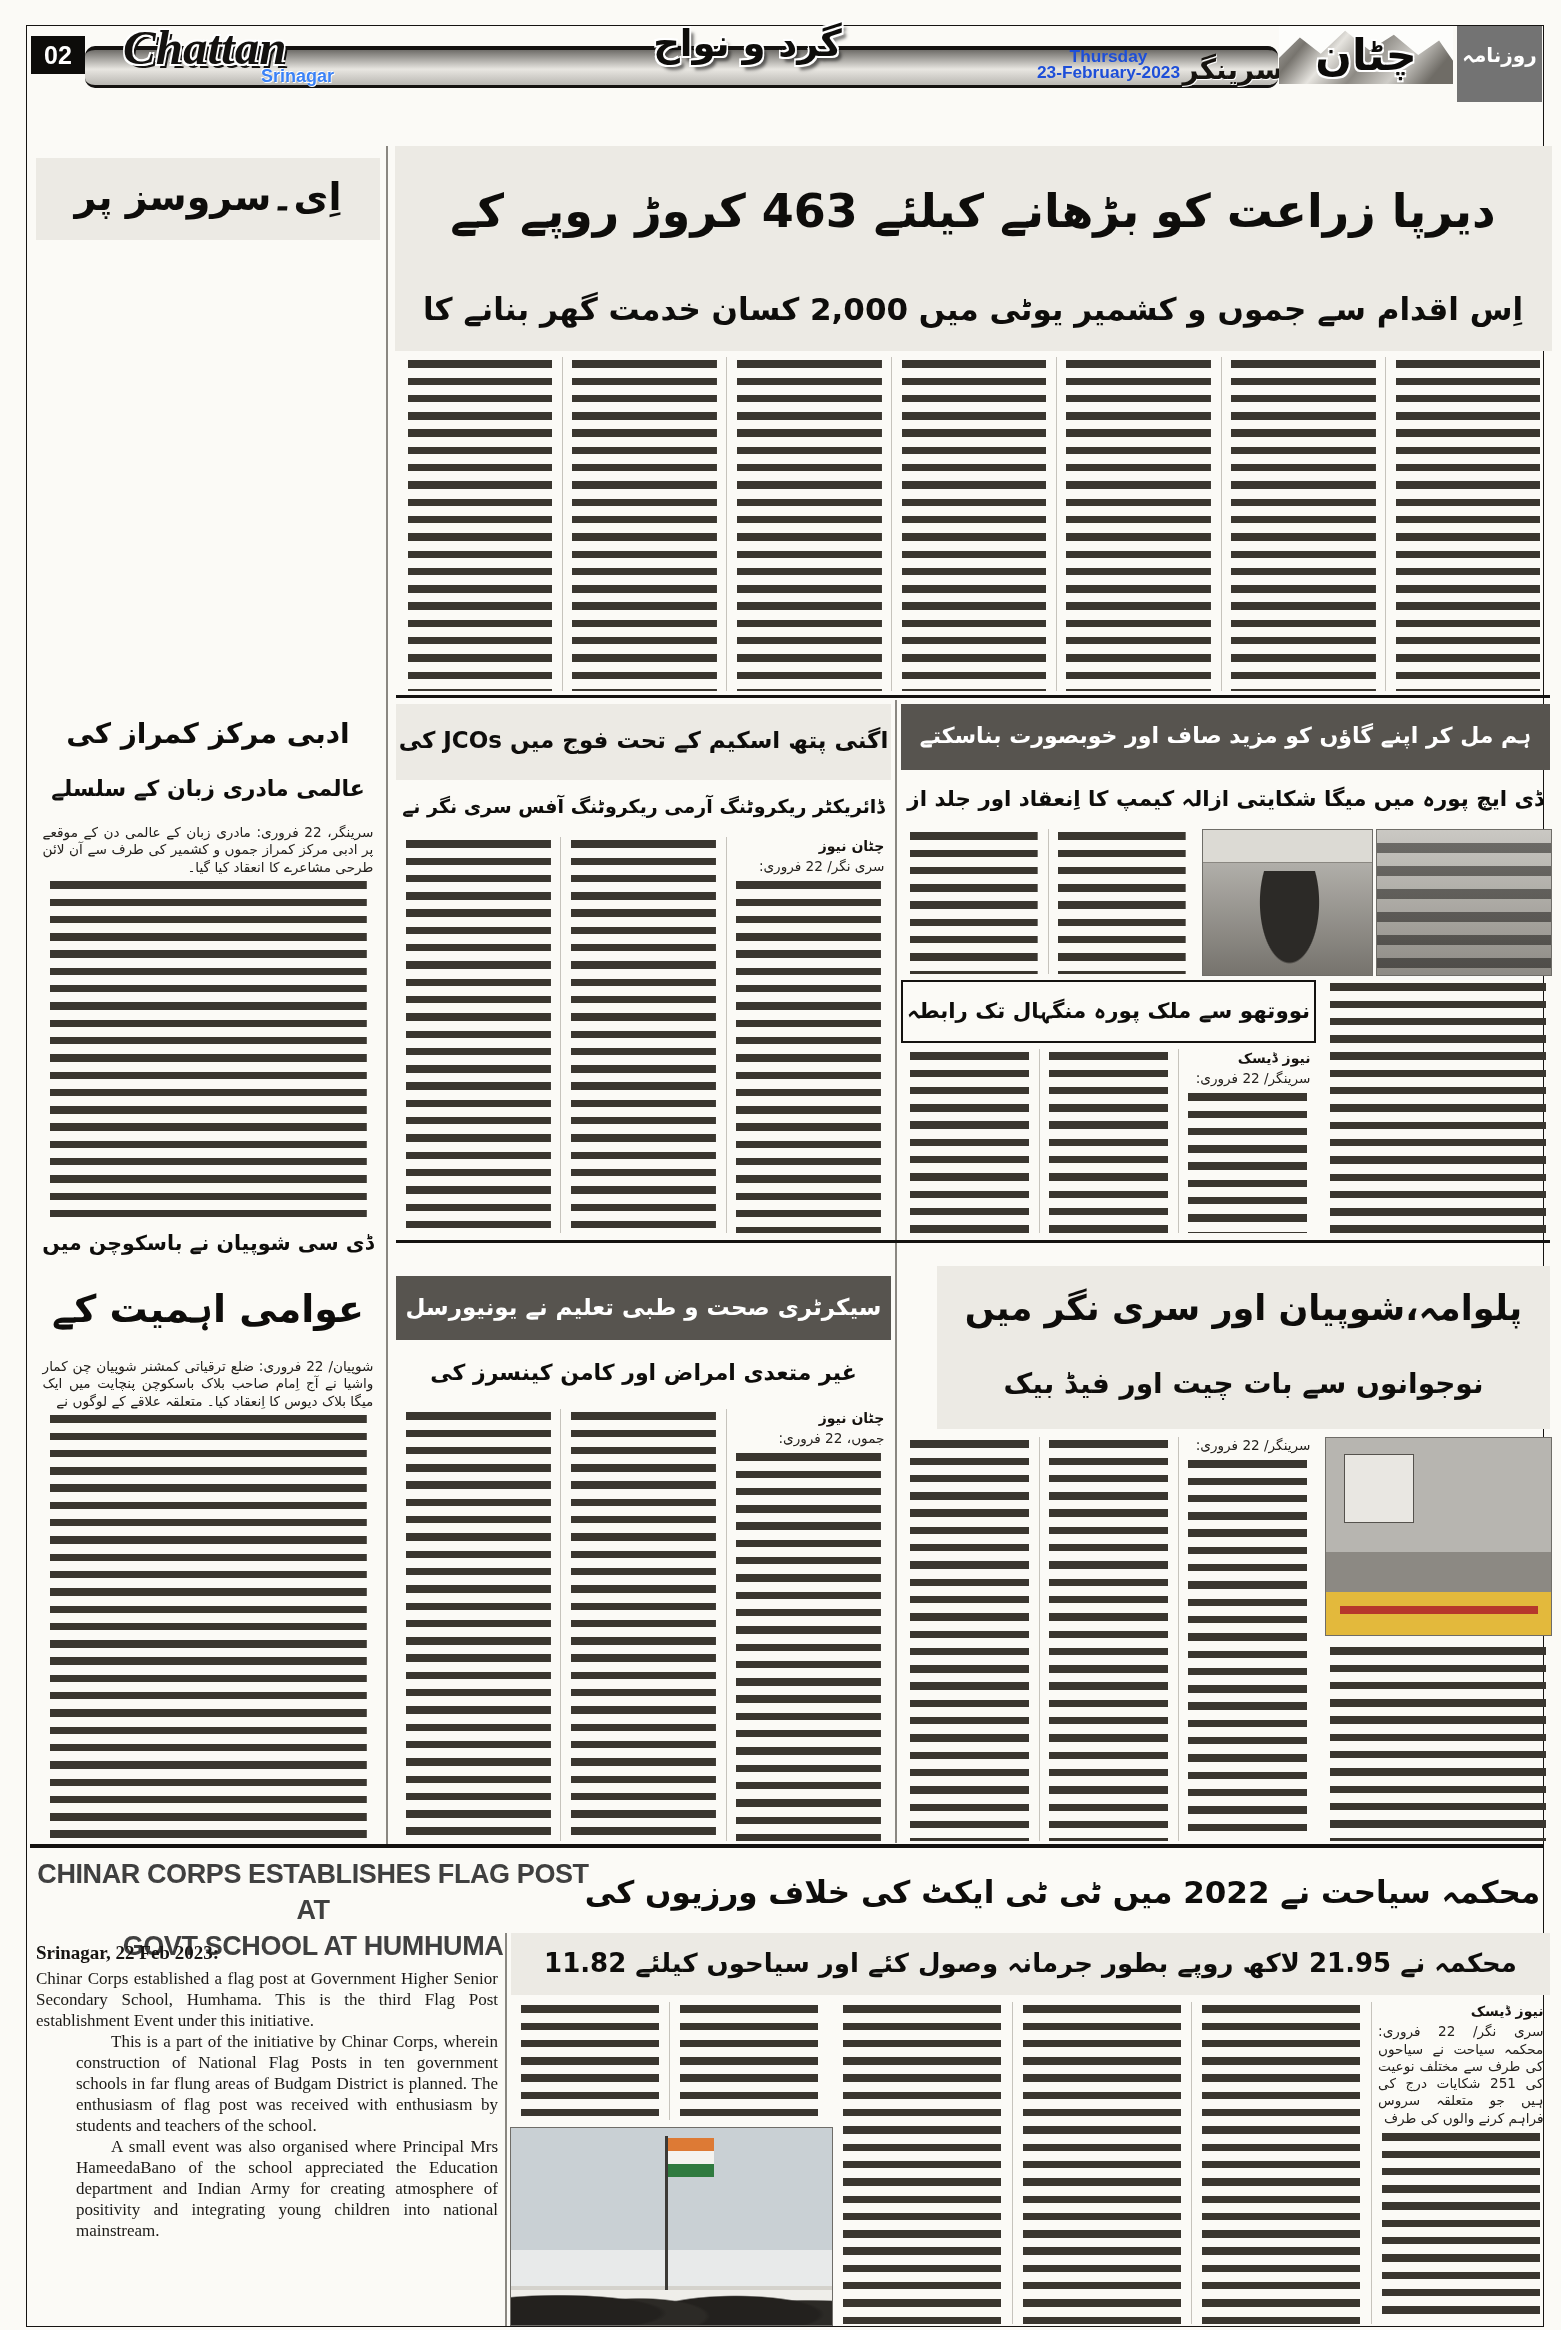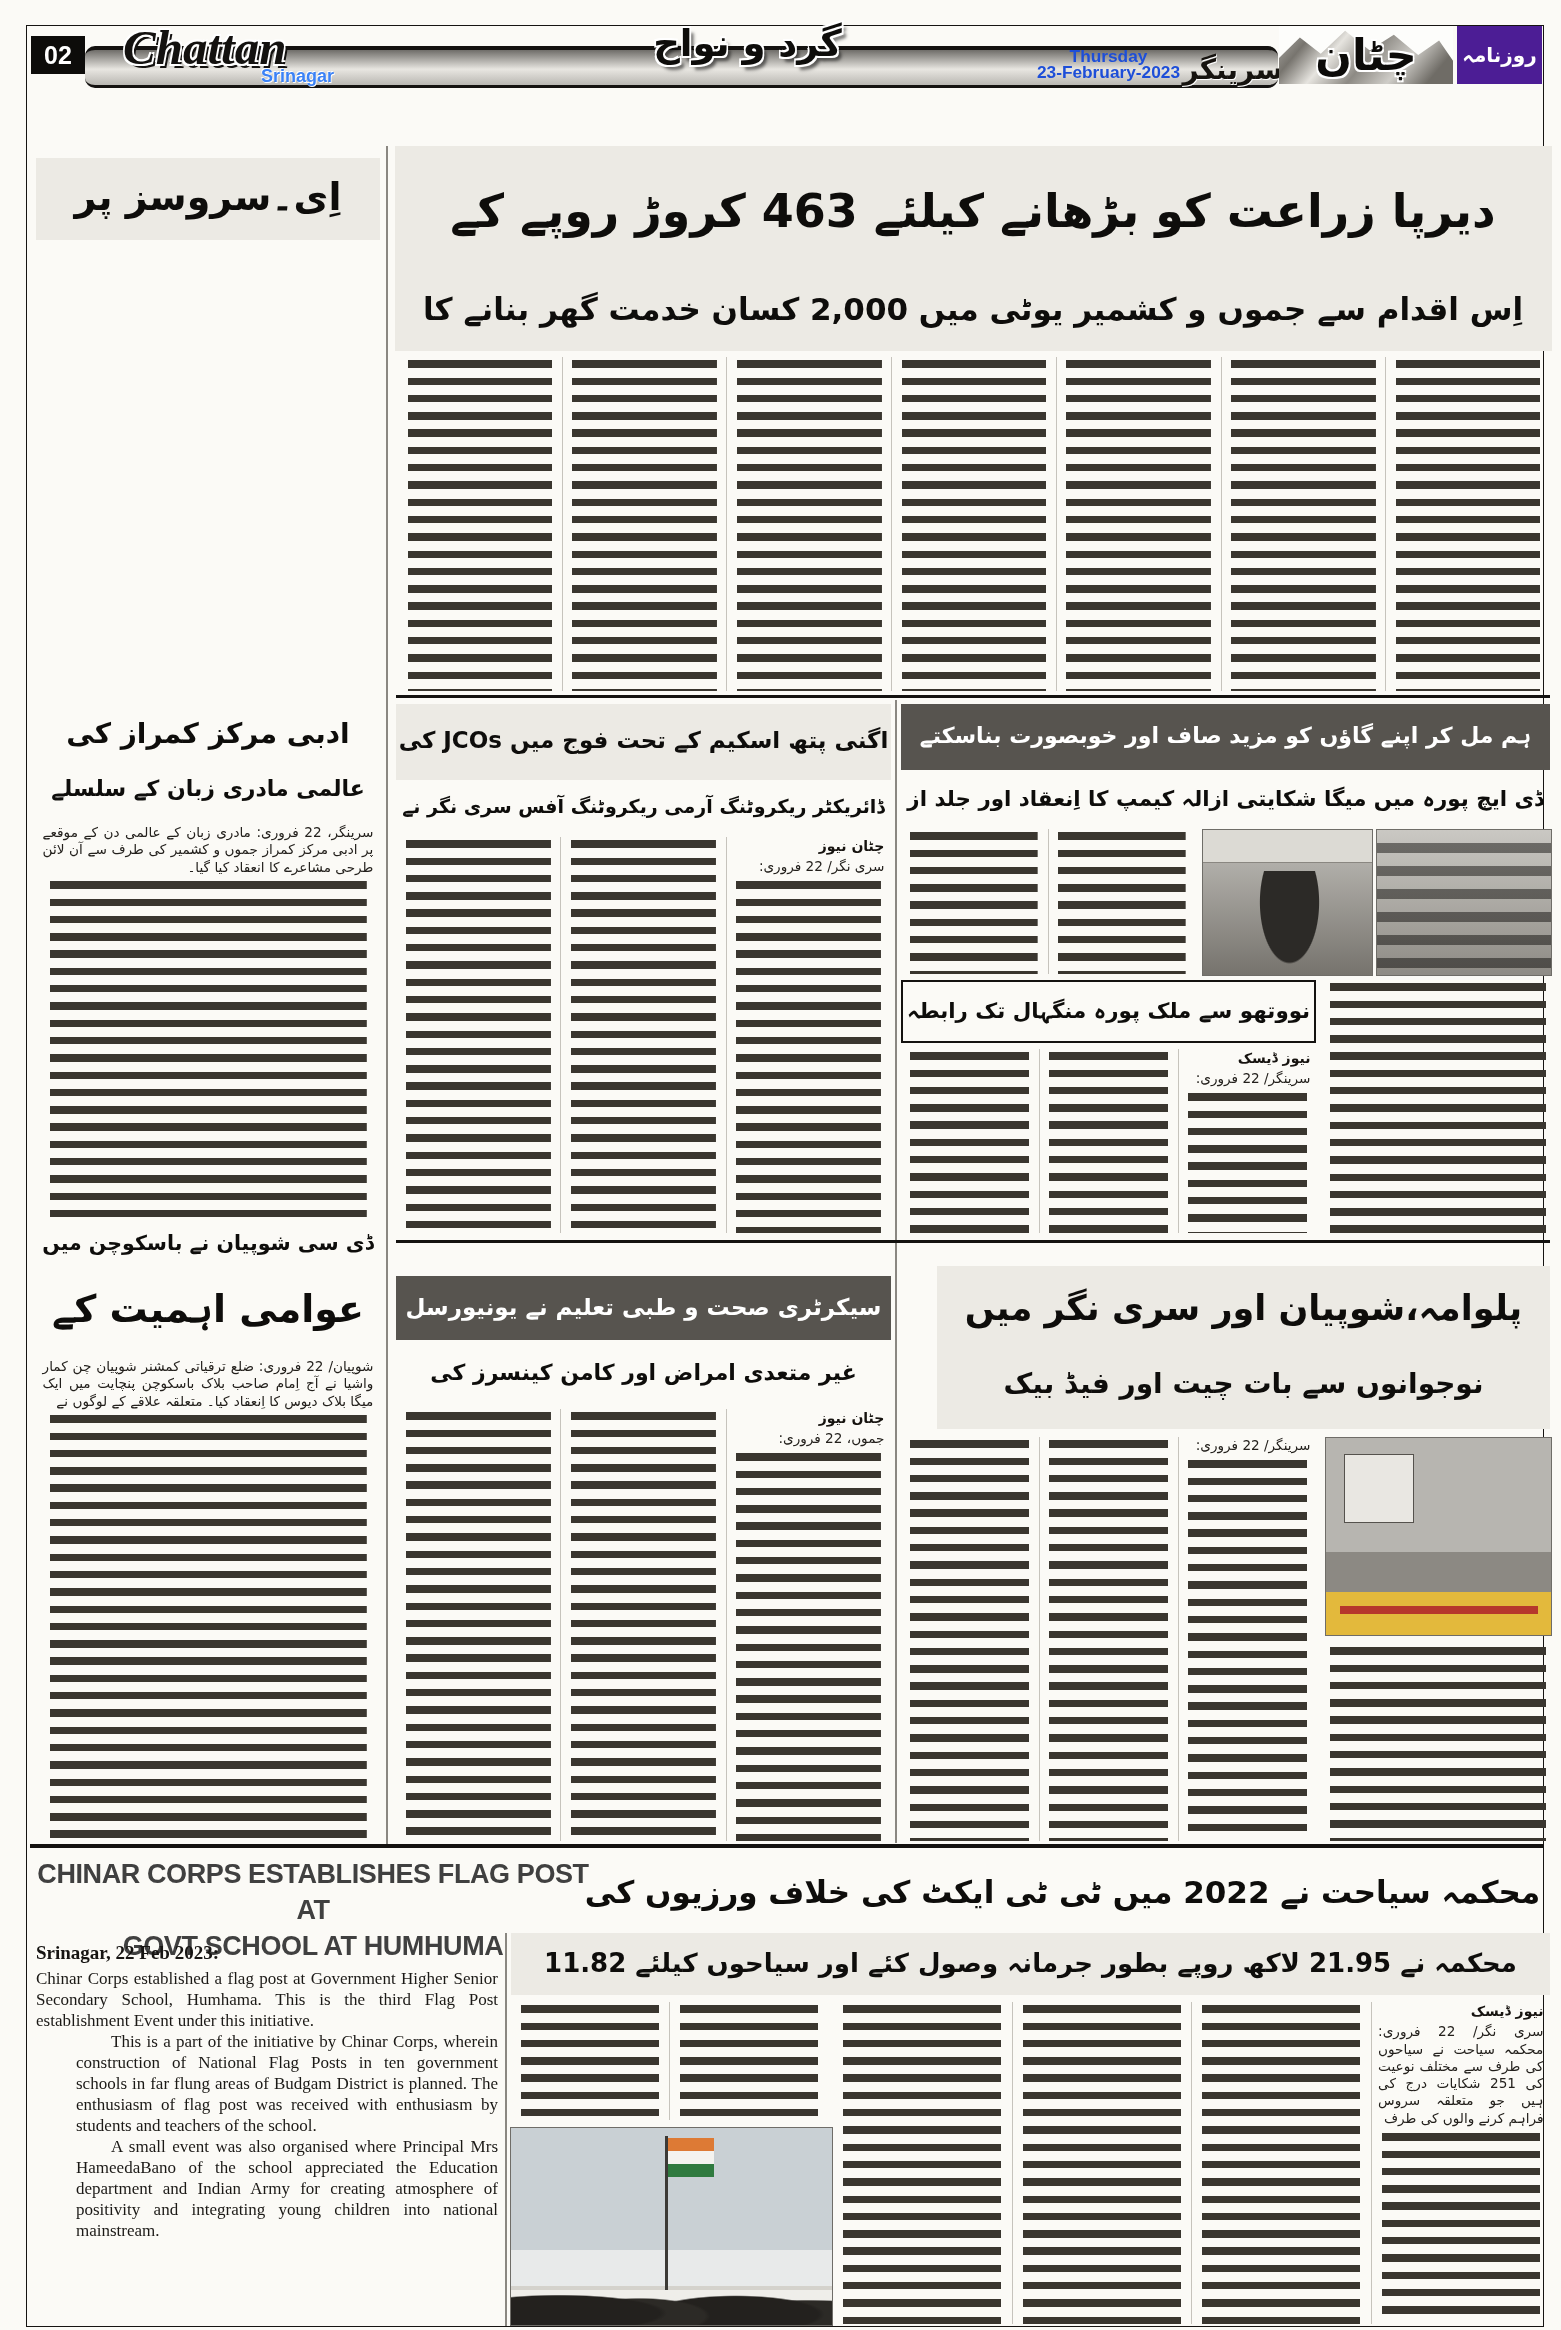--- a/index.html
+++ b/index.html
@@ -23,21 +23,21 @@
         text-shadow:-1.6px -1.6px 0 #fff,1.6px -1.6px 0 #fff,-1.6px 1.6px 0 #fff,1.6px 1.6px 0 #fff,4.1px 5px 3.3px rgba(0,0,0,.55);}
   .daydate{left:1018px;top:48px;width:181px;font:bold 17.3px/16.4px "Liberation Sans",sans-serif;text-align:center;color:#1d4ed8;}
   .hdr-city{left:1193px;top:52px;width:90px;font-weight:bold;font-size:28px;line-height:36px;text-align:center;color:#16130f;
         text-shadow:0.8px 0.8px 0 #fff;}
   .masthead-urdu{left:1279px;top:26px;width:174px;height:58px;background:#fdfdfb;overflow:hidden;}
   .masthead-art{position:absolute;left:0;top:0;width:100%;height:100%;
         background:linear-gradient(130deg,#b9b7b2 0%,#77746e 18%,#e6e4df 34%,#8d8a84 52%,#cfcdc8 70%,#6f6c66 88%);
         clip-path:polygon(0 55%,12% 20%,24% 48%,38% 8%,52% 42%,66% 15%,80% 50%,92% 25%,100% 60%,100% 100%,0 100%);}
   .masthead-urdu-txt{position:absolute;left:0;top:0;width:100%;font-weight:bold;font-size:43px;line-height:58px;text-align:center;color:#0c0b09;
         text-shadow:-1.6px -1.6px 0 #fff,1.6px -1.6px 0 #fff,-1.6px 1.6px 0 #fff,1.6px 1.6px 0 #fff;}
-  .daily{left:1457px;top:26px;width:85px;height:58px;background:#4c1d95;color:#fff;
+  .daily{left:1457px;top:26px;width:85px;height:76px;background:#737373;color:#fff;
          font-weight:bold;font-size:20px;line-height:58px;text-align:center;}
 
   
   .vrule{background:#8a8781;width:1.6px;}
   .hrule{background:#141210;}
 
   
   .uhead{font-weight:bold;color:#0e0d0b;}
   .panel{background:#eceae4;}
   .graybar{background:#57544f;color:#fff;font-weight:bold;}

